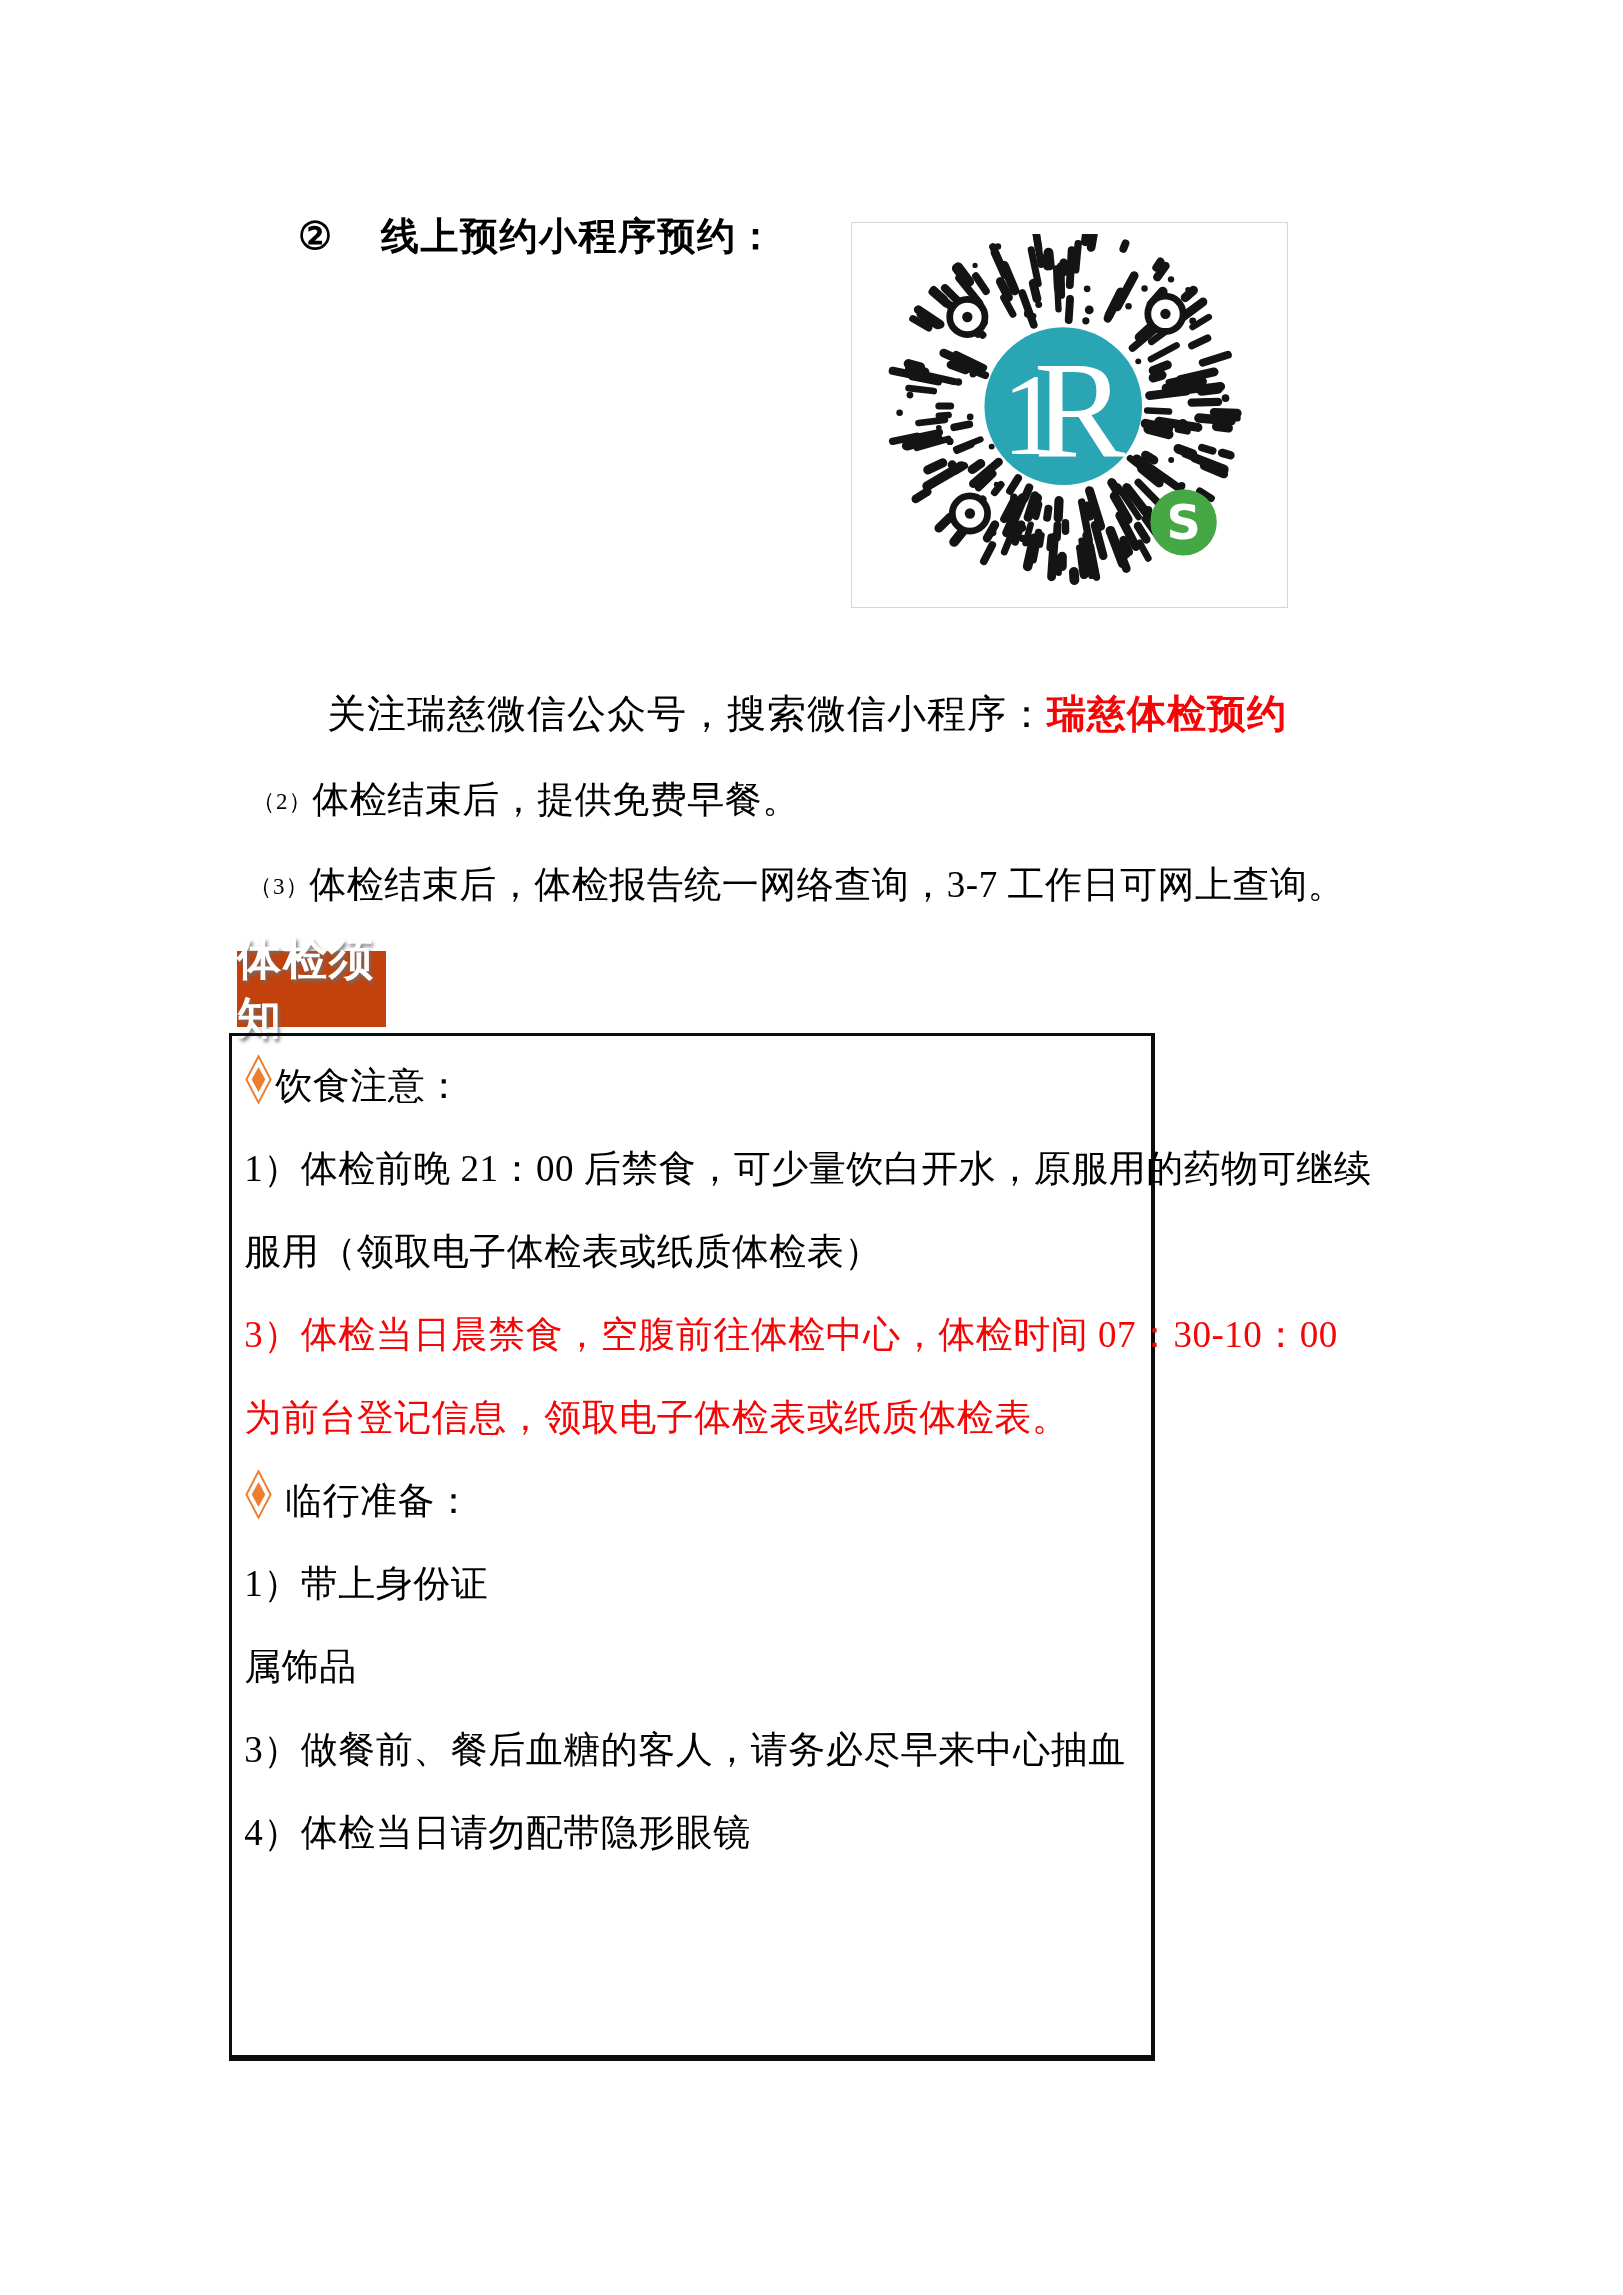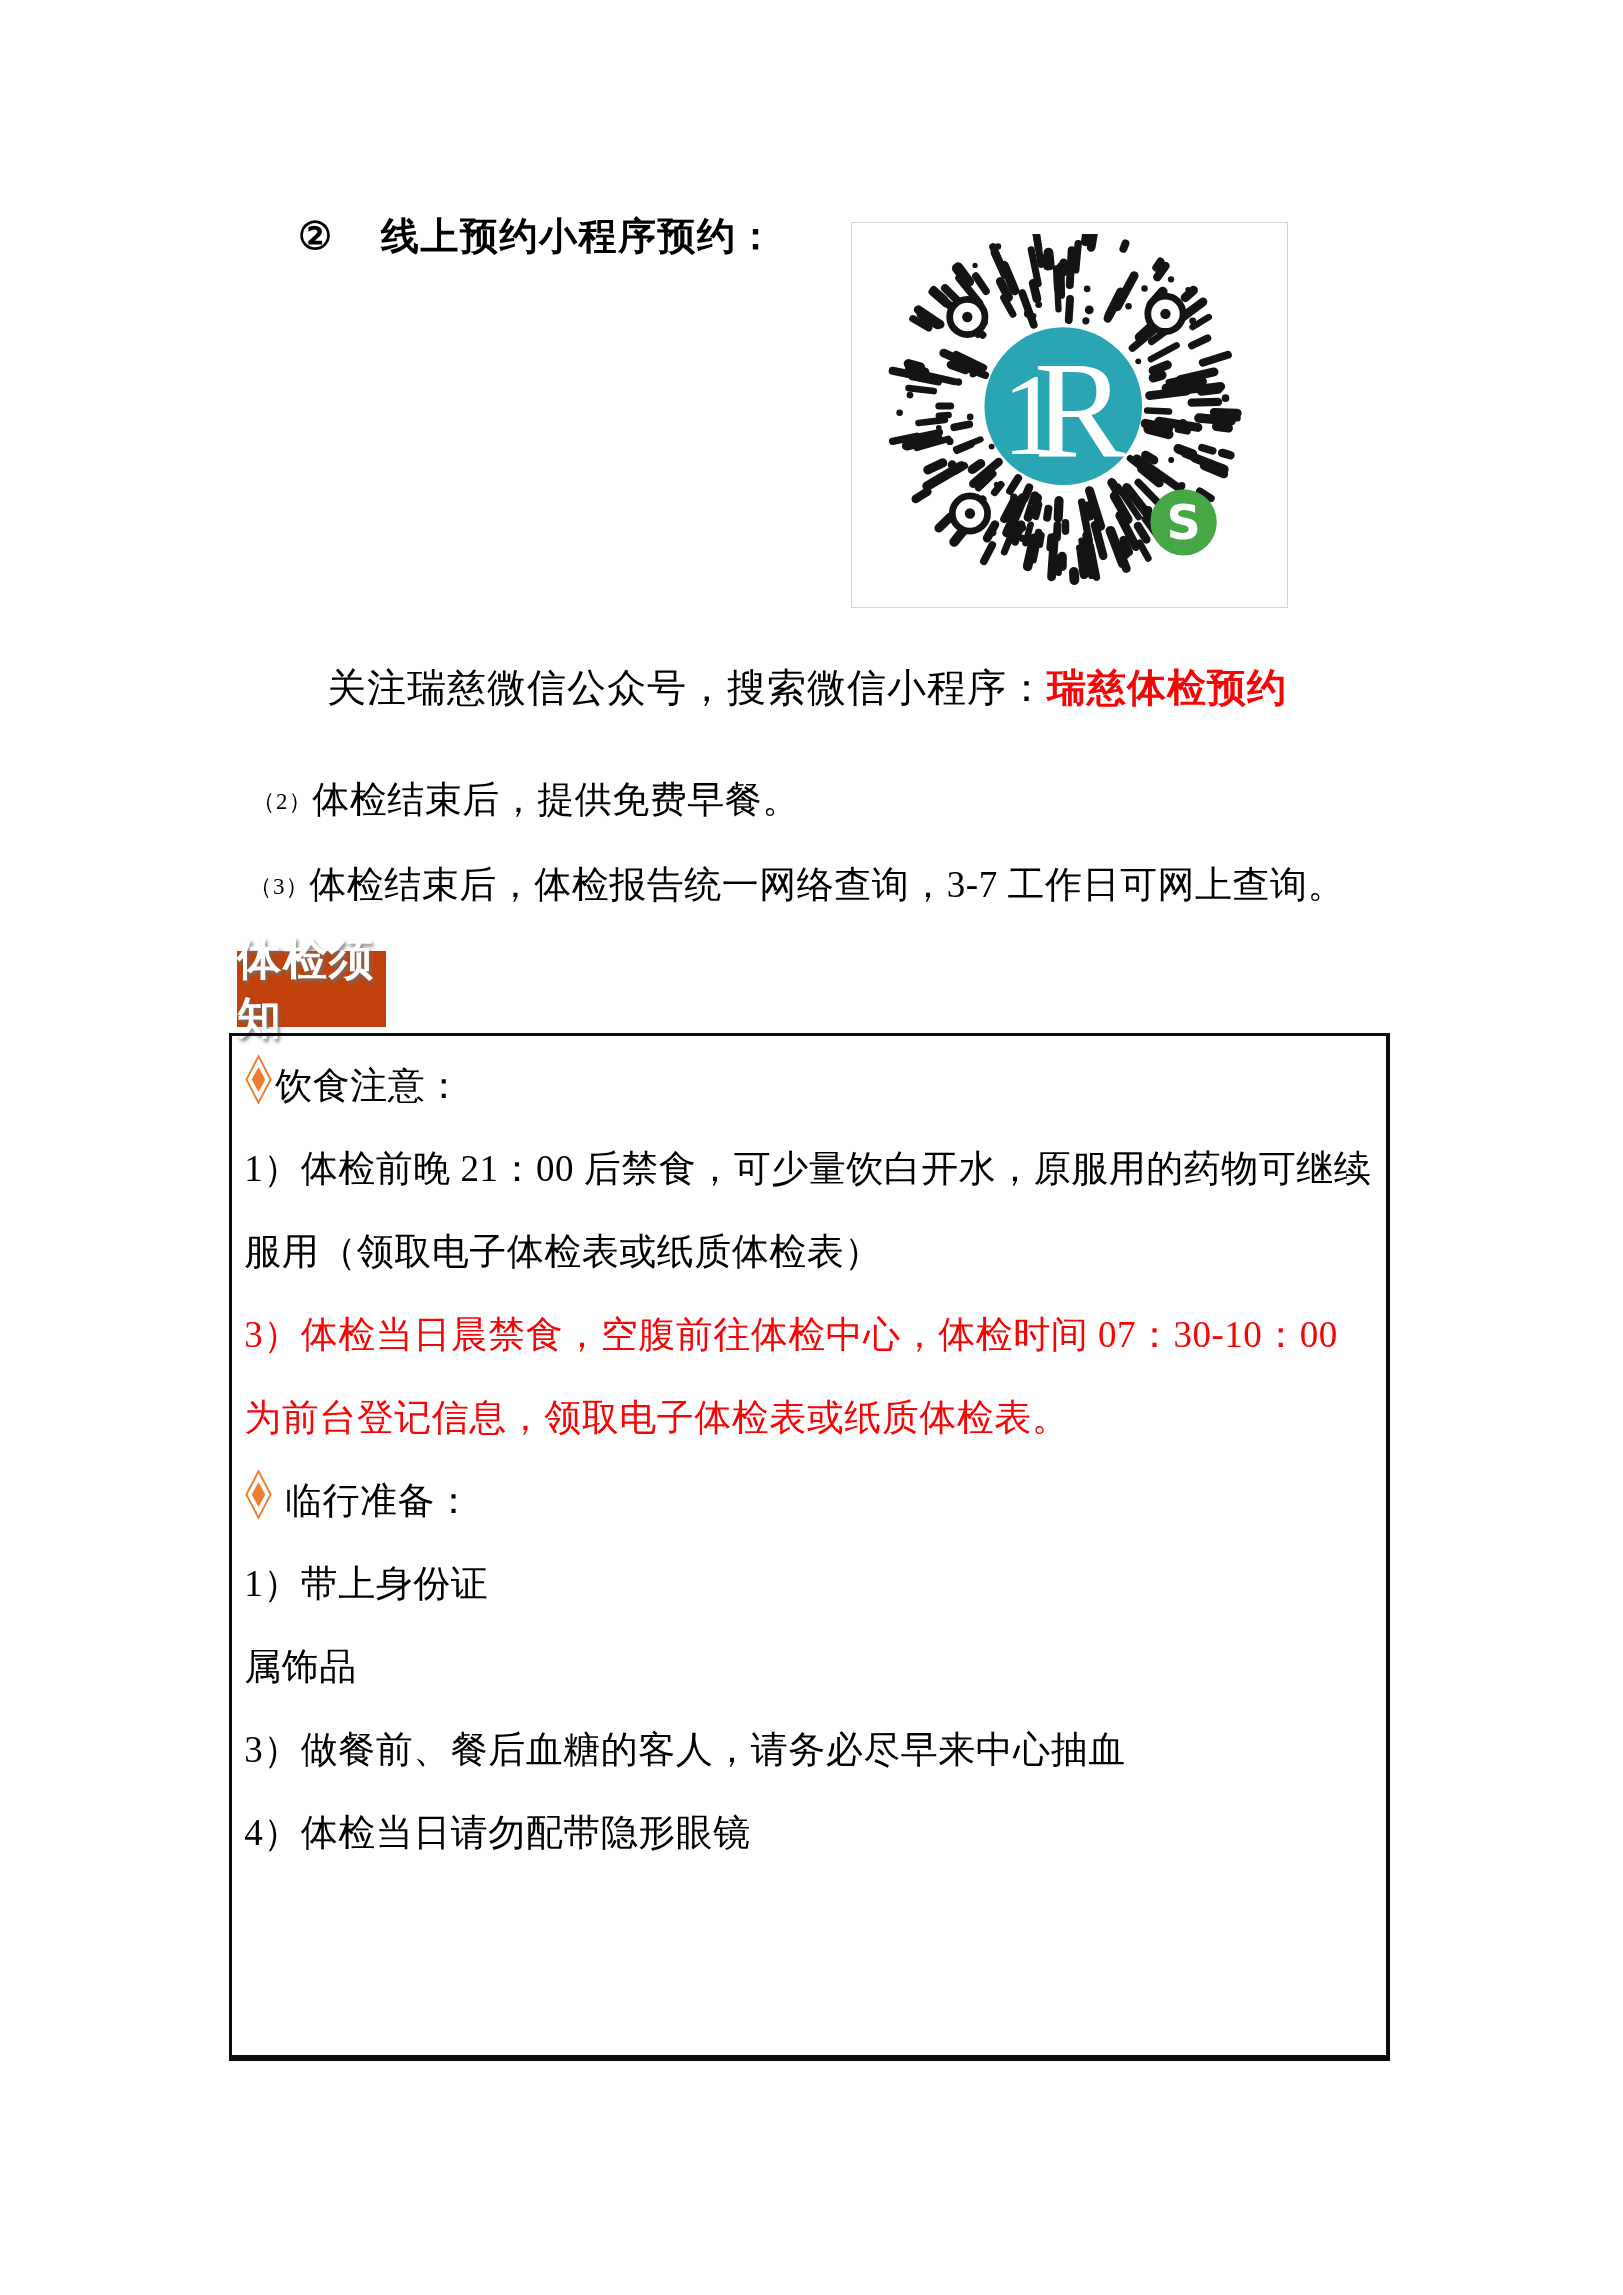--- a/index.html
+++ b/index.html
@@ -20,39 +20,39 @@
   #heading .txt{display:inline-block;margin-left:49px;letter-spacing:1.5px;}
 
   
   #qr-box{
     left:851px;top:222px;width:437px;height:386px;
     border:1.5px solid #d6d6d6;background:#ffffff;box-sizing:border-box;
     display:flex;align-items:center;justify-content:center;
   }
 
   
-  #subscribe{left:327px;top:661px;font-size:39px;letter-spacing:1px;}
+  #subscribe{left:327px;top:687px;font-size:39px;letter-spacing:1px;}
 
   
   .outer-item{font-size:37px;letter-spacing:0.5px;margin-top:28px;}
   .outer-item .paren-num{font-size:.62em;vertical-align:.14em;letter-spacing:1px;}
   #item2{left:252px;top:747px;}
   #item3{left:249px;top:832px;}
 
   
   #badge{
     left:237px;top:951px;width:149px;height:76px;
     display:flex;align-items:center;justify-content:center;
     font-size:44px;font-weight:bold;letter-spacing:2px;
     text-shadow:2px 2.6px 3.6px rgba(110,110,110,.85);
   }
 
   
   #notice-box{
-    left:229px;top:1033px;width:1161px;height:1028px;
+    left:229px;top:1033px;width:926px;height:1028px;
     box-sizing:border-box;
     border:3.6px solid #0c0c0c;
     border-bottom-width:6.6px;
     border-right-width:4.6px;
     padding:8.2px 4.1px 0 12.3px;
   }
   .nb-line{
     height:83px;line-height:83px;font-size:37px;
     white-space:nowrap;letter-spacing:0.5px;
   }

